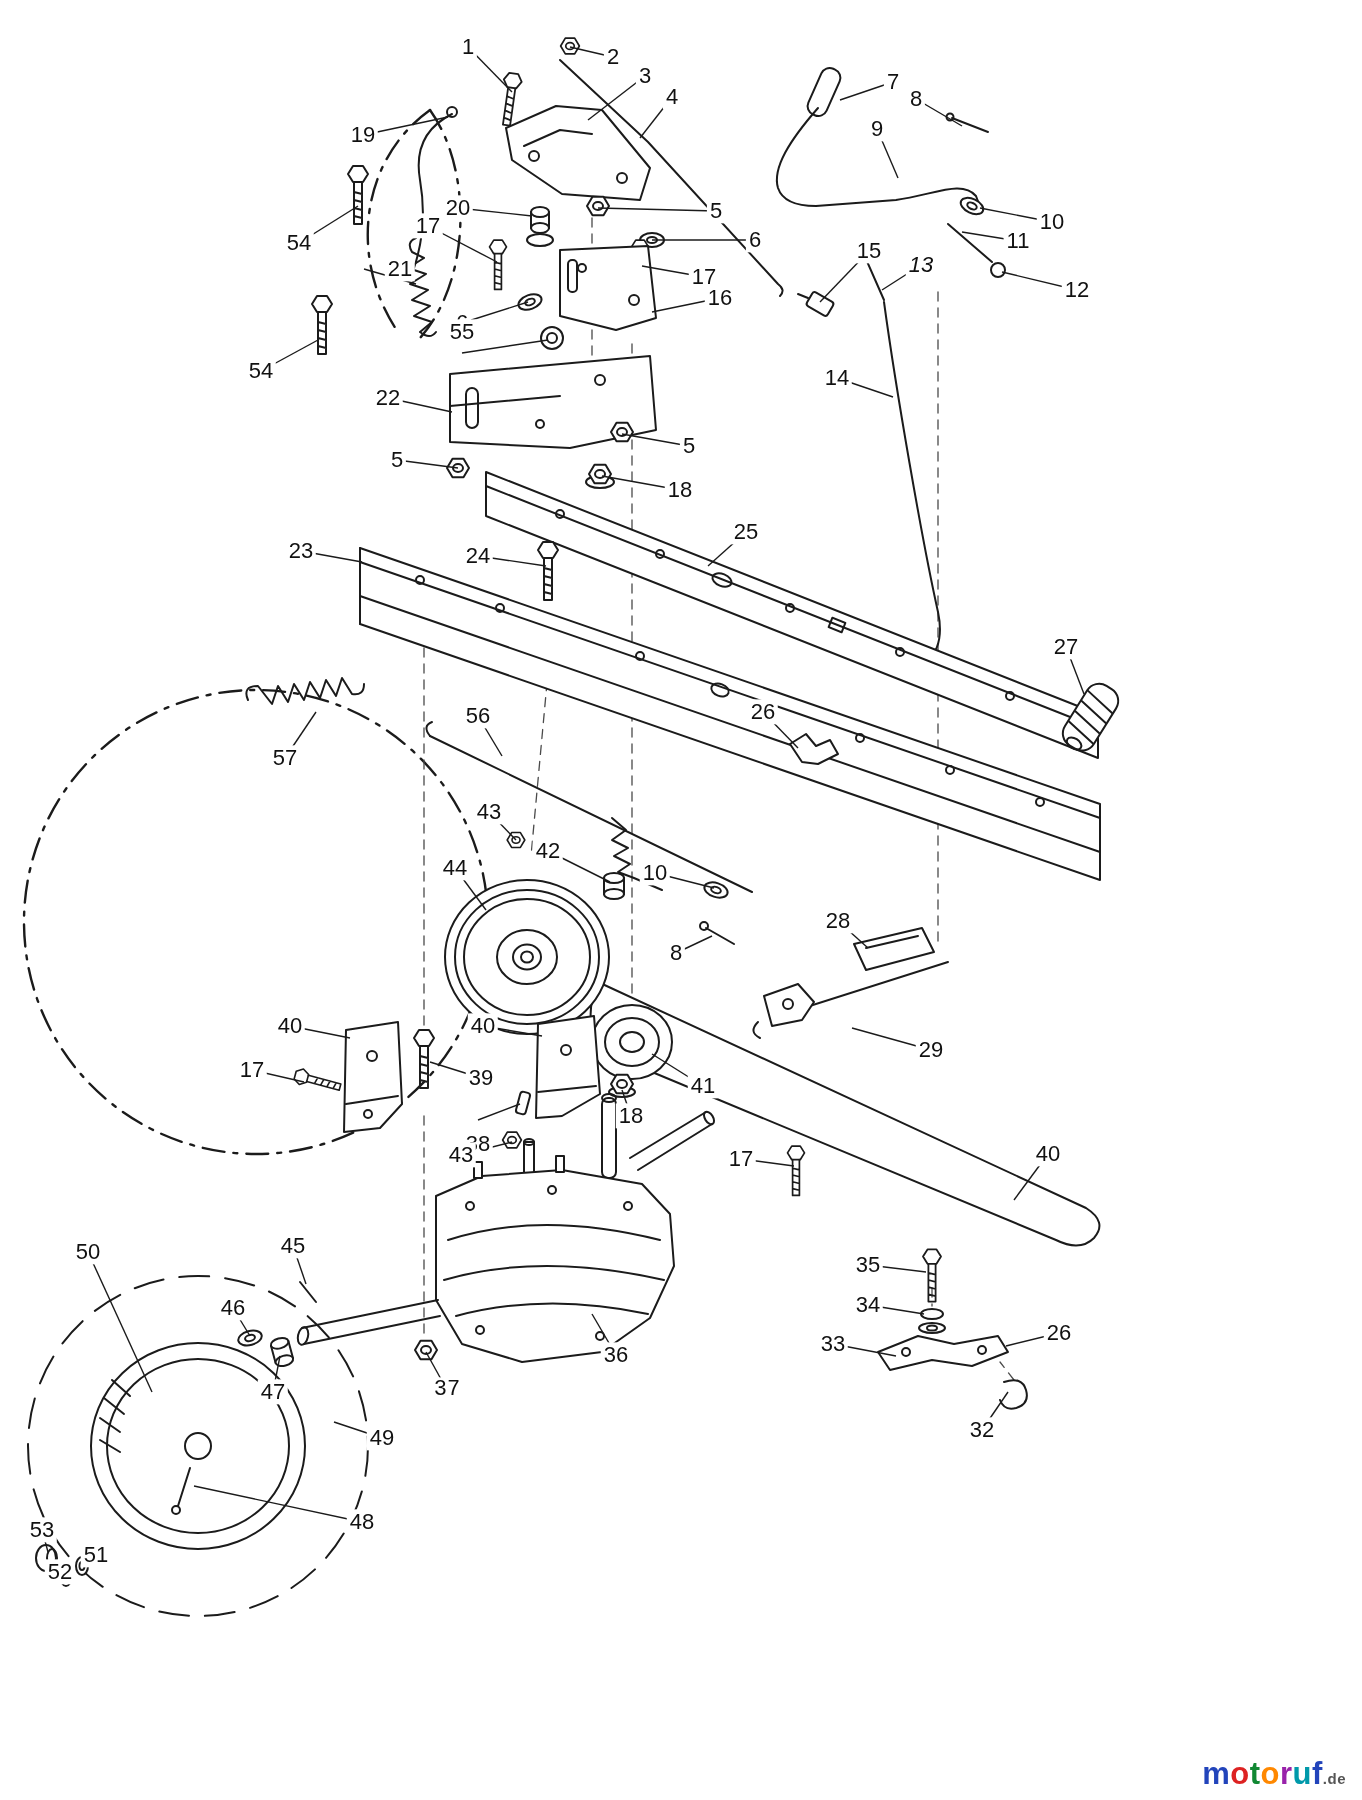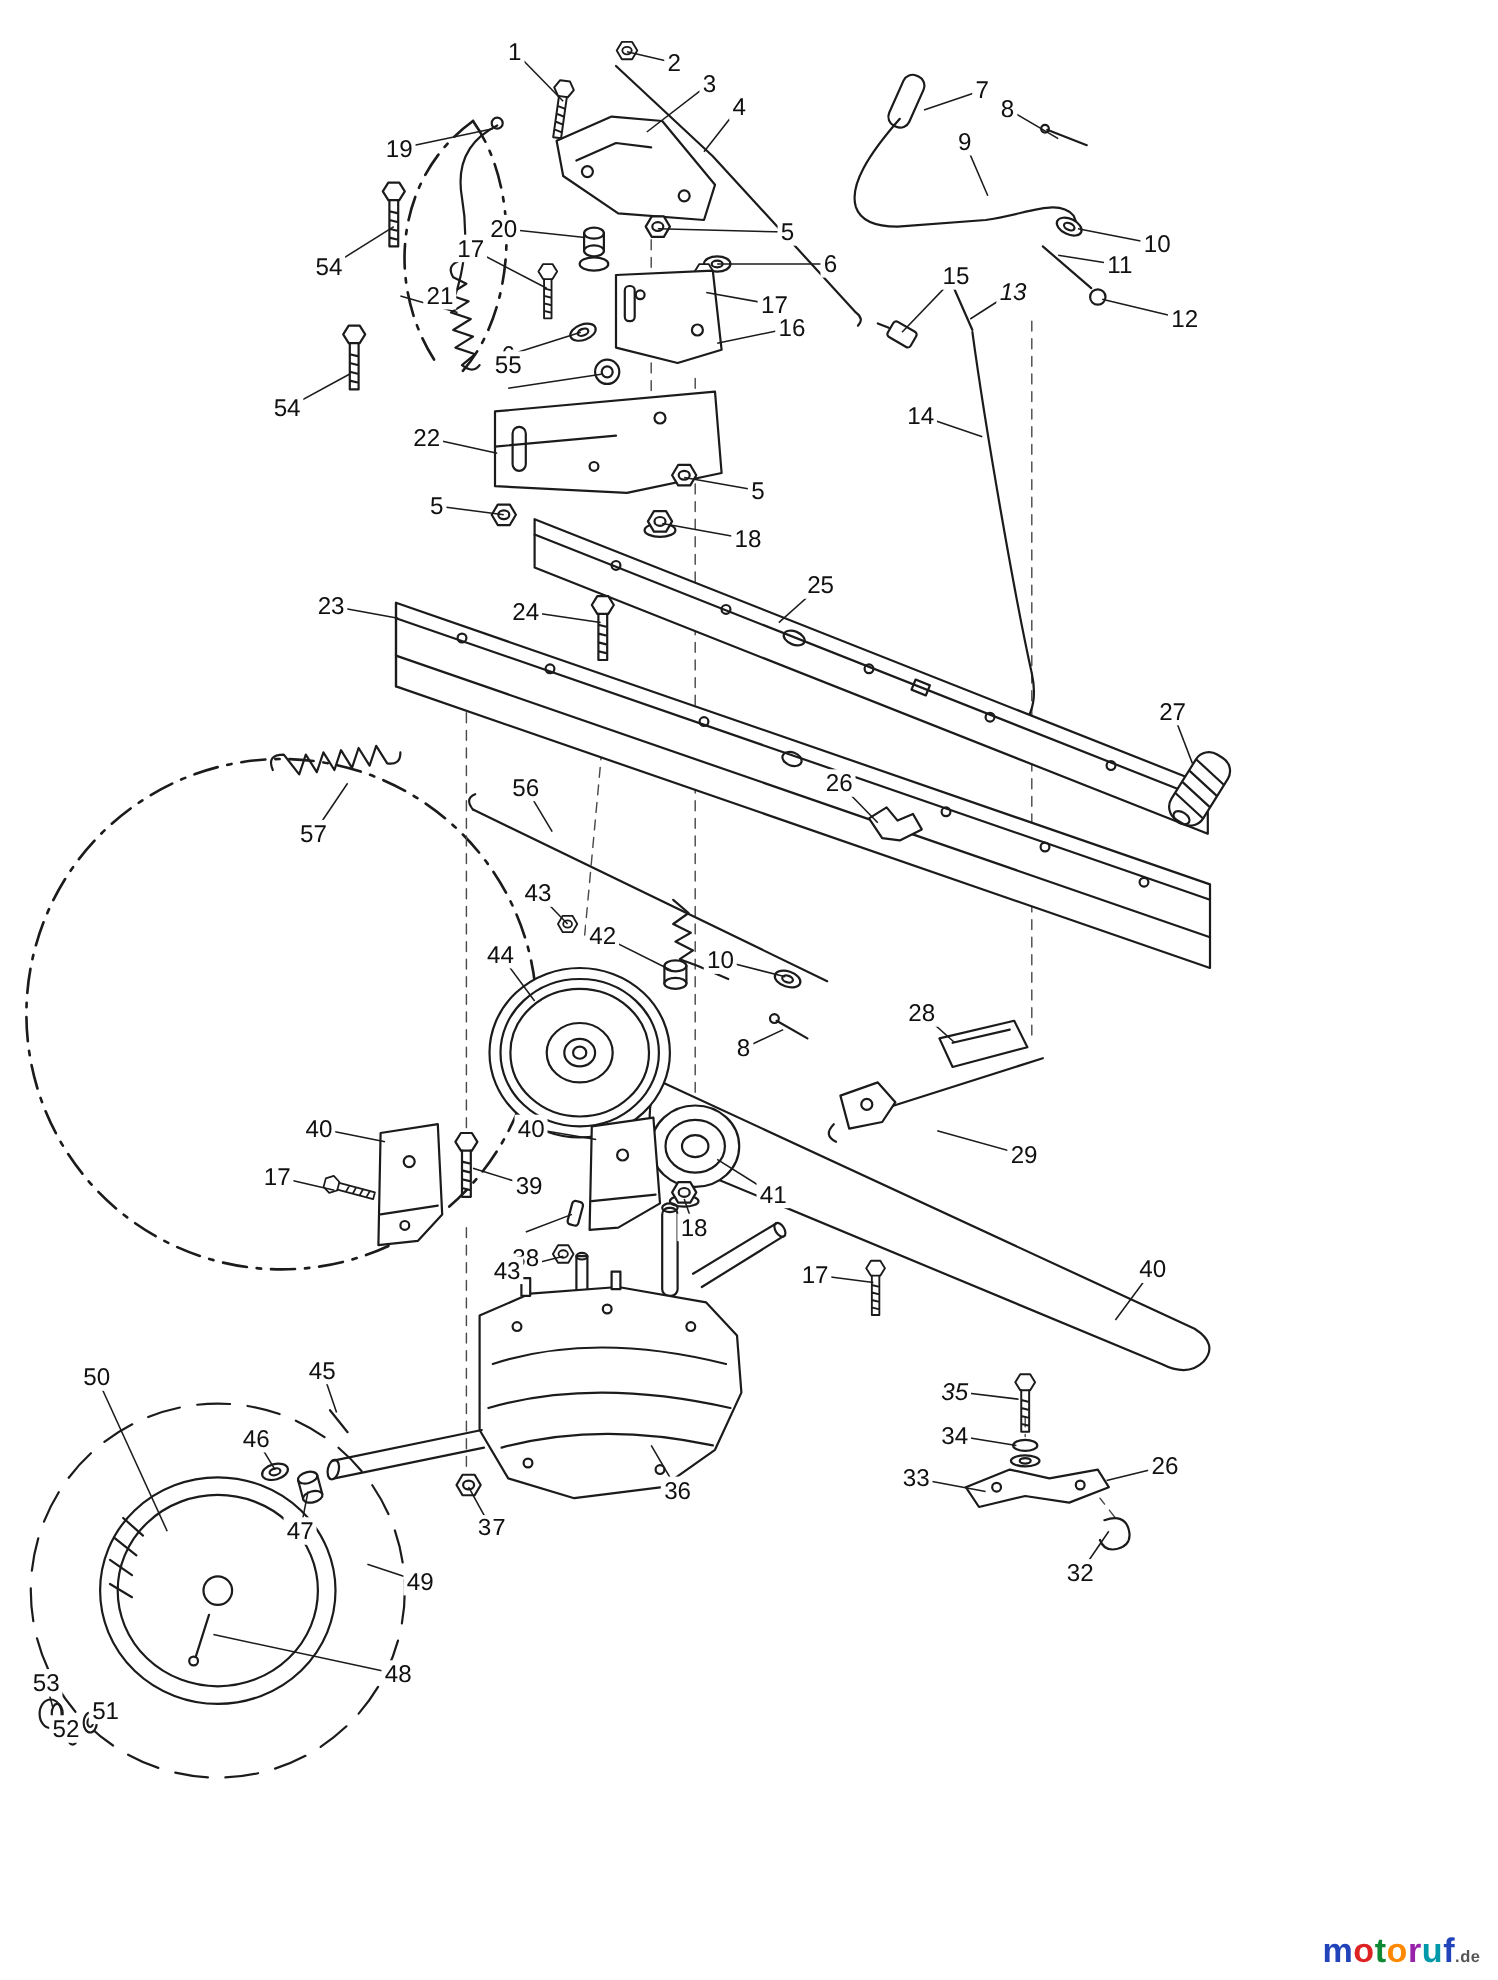--- a/index.html
+++ b/index.html
@@ -422,21 +422,21 @@
       <div class="callout" style="left: 252px; top: 1070px;">17</div>
       <div class="callout" style="left: 481px; top: 1078px;">39</div>
       <div class="callout" style="left: 703px; top: 1086px;">41</div>
       <div class="callout" style="left: 478px; top: 1120px; margin-top: 24px;">38</div>
       <div class="callout" style="left: 631px; top: 1116px;">18</div>
       <div class="callout" style="left: 461px; top: 1155px;">43</div>
       <div class="callout" style="left: 741px; top: 1159px;">17</div>
       <div class="callout" style="left: 1048px; top: 1154px;">40</div>
       <div class="callout" style="left: 293px; top: 1246px;">45</div>
       <div class="callout" style="left: 88px; top: 1252px;">50</div>
-      <div class="callout" style="left: 868px; top: 1265px; font-style: italic;">35</div>
+      <div class="callout" style="left: 868px; top: 1265px;">35</div>
       <div class="callout" style="left: 868px; top: 1305px;">34</div>
       <div class="callout" style="left: 233px; top: 1308px;">46</div>
       <div class="callout" style="left: 616px; top: 1355px;">36</div>
       <div class="callout" style="left: 447px; top: 1390px; font-family: Liberation Mono, monospace;">37</div>
       <div class="callout" style="left: 273px; top: 1392px;">47</div>
       <div class="callout" style="left: 833px; top: 1344px;">33</div>
       <div class="callout" style="left: 1059px; top: 1333px;">26</div>
       <div class="callout" style="left: 382px; top: 1438px;">49</div>
       <div class="callout" style="left: 982px; top: 1430px;">32</div>
       <div class="callout" style="left: 42px; top: 1530px;">53</div>

